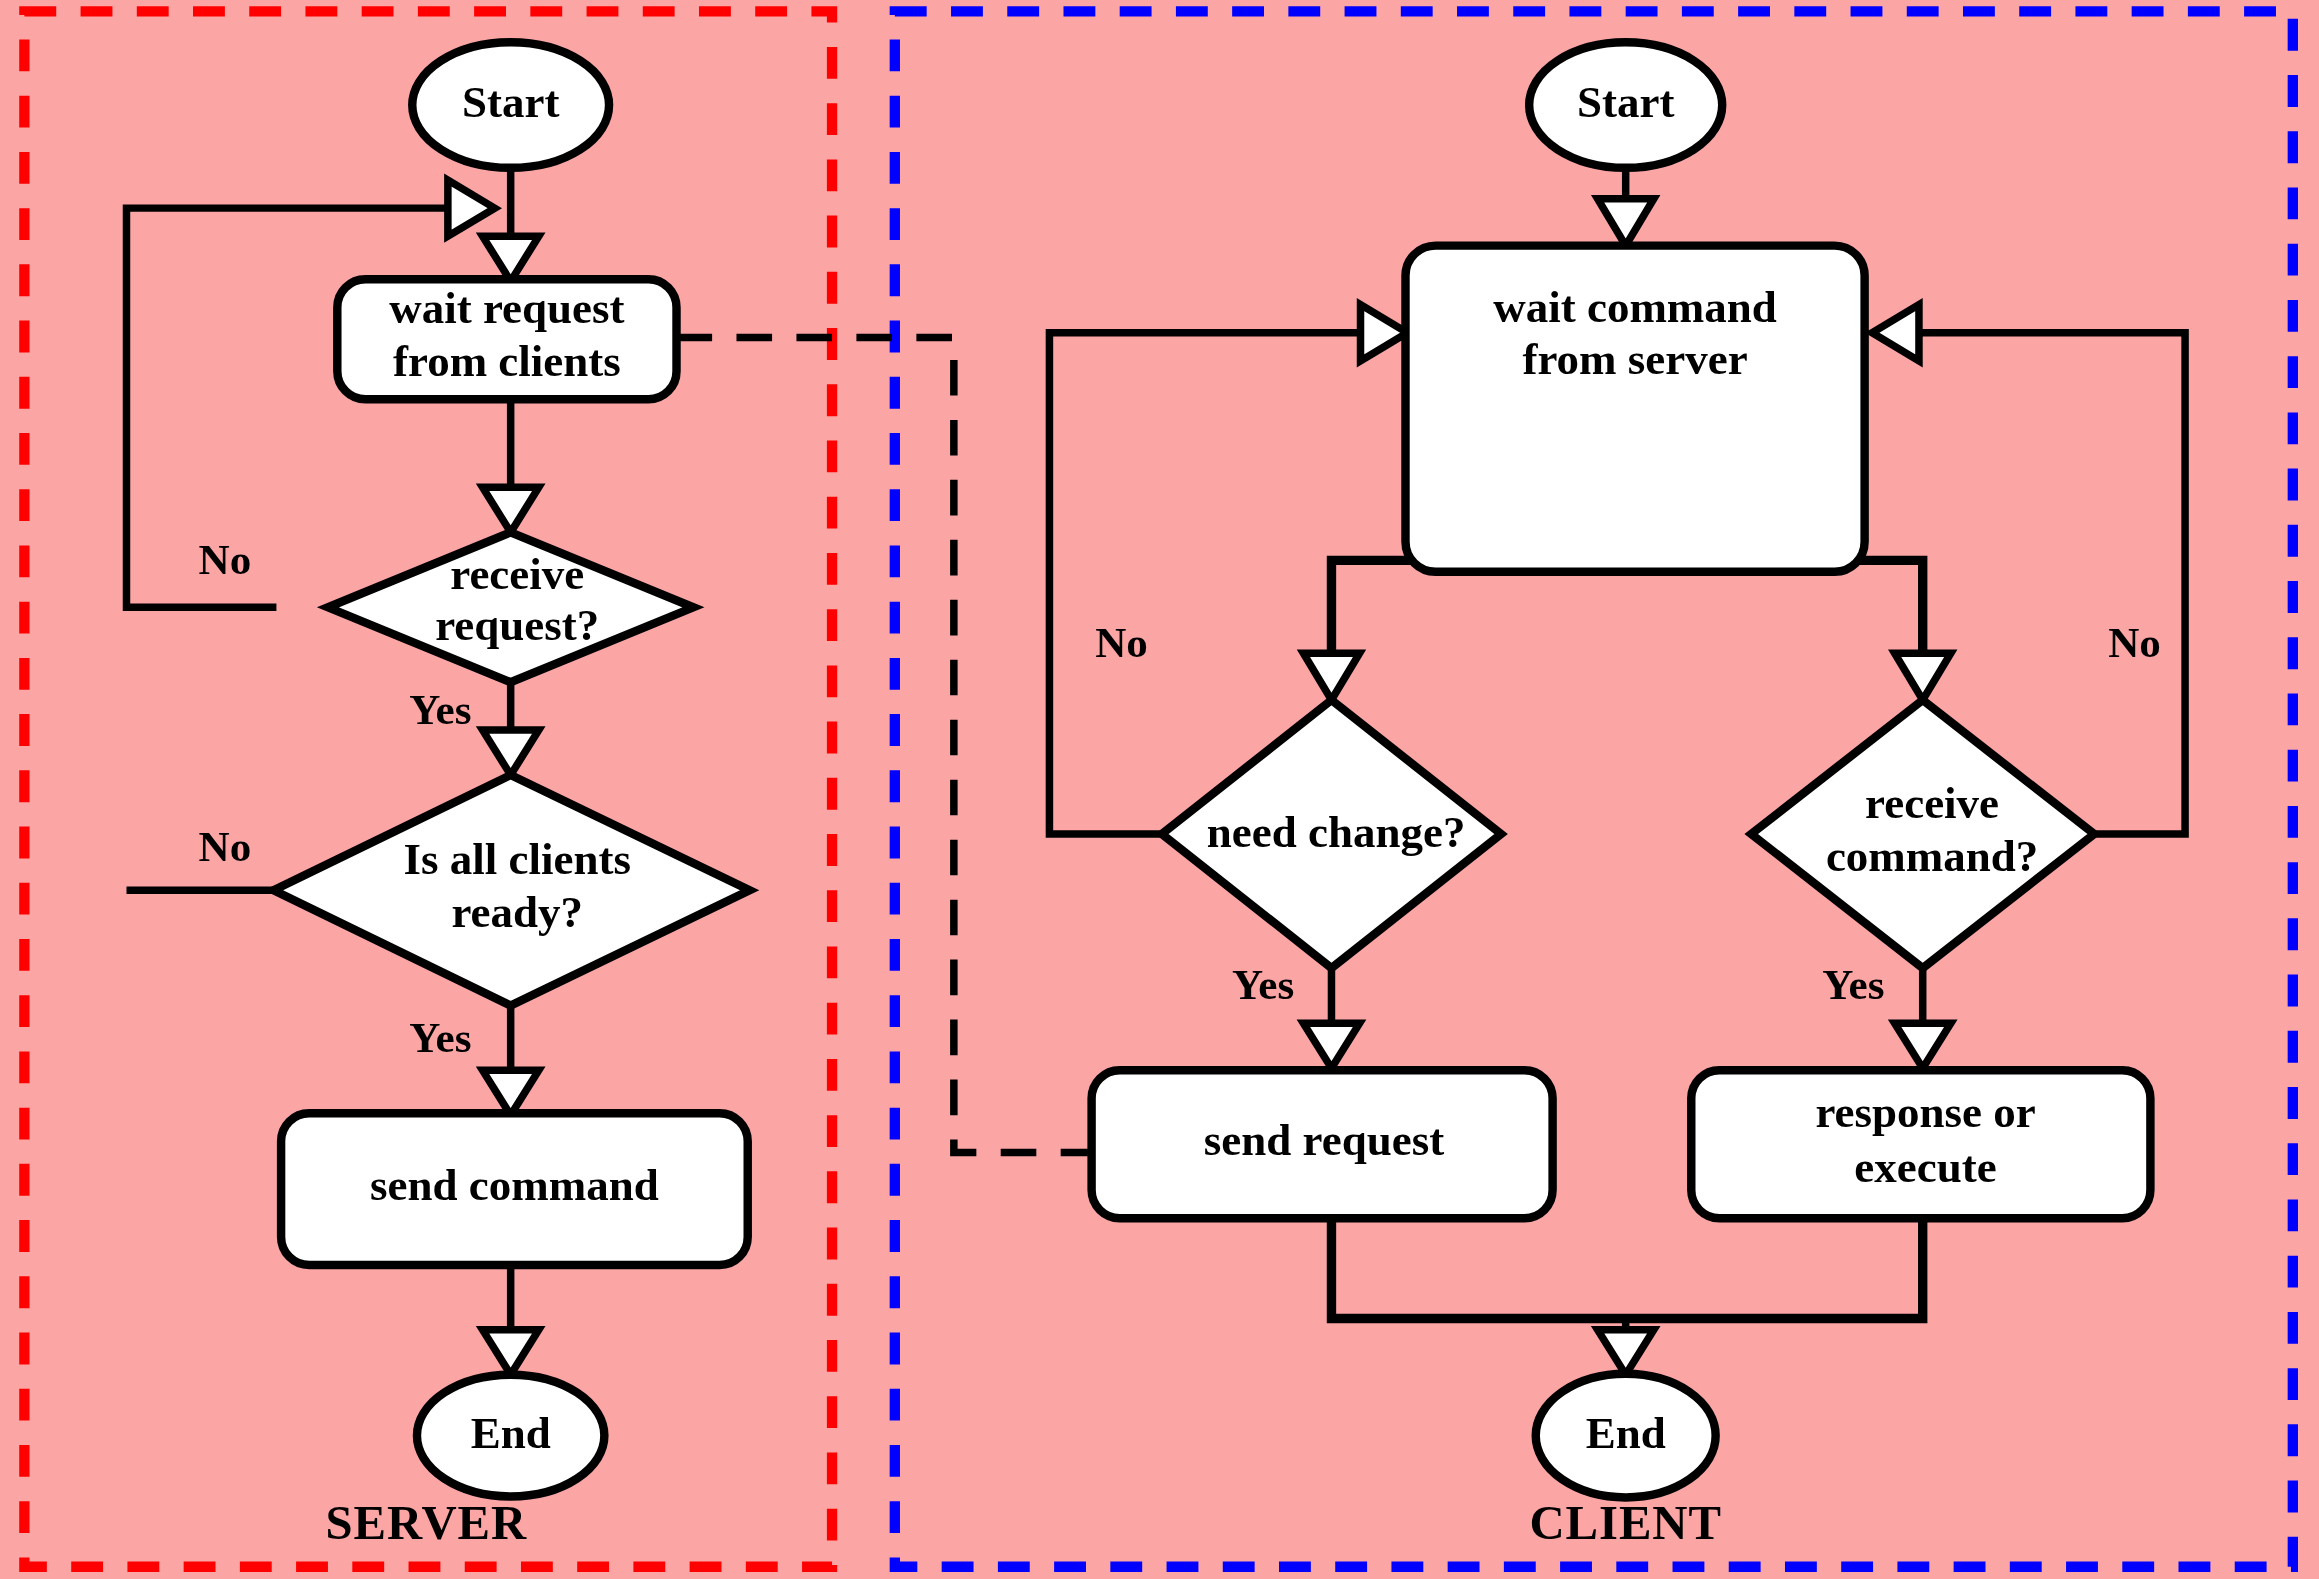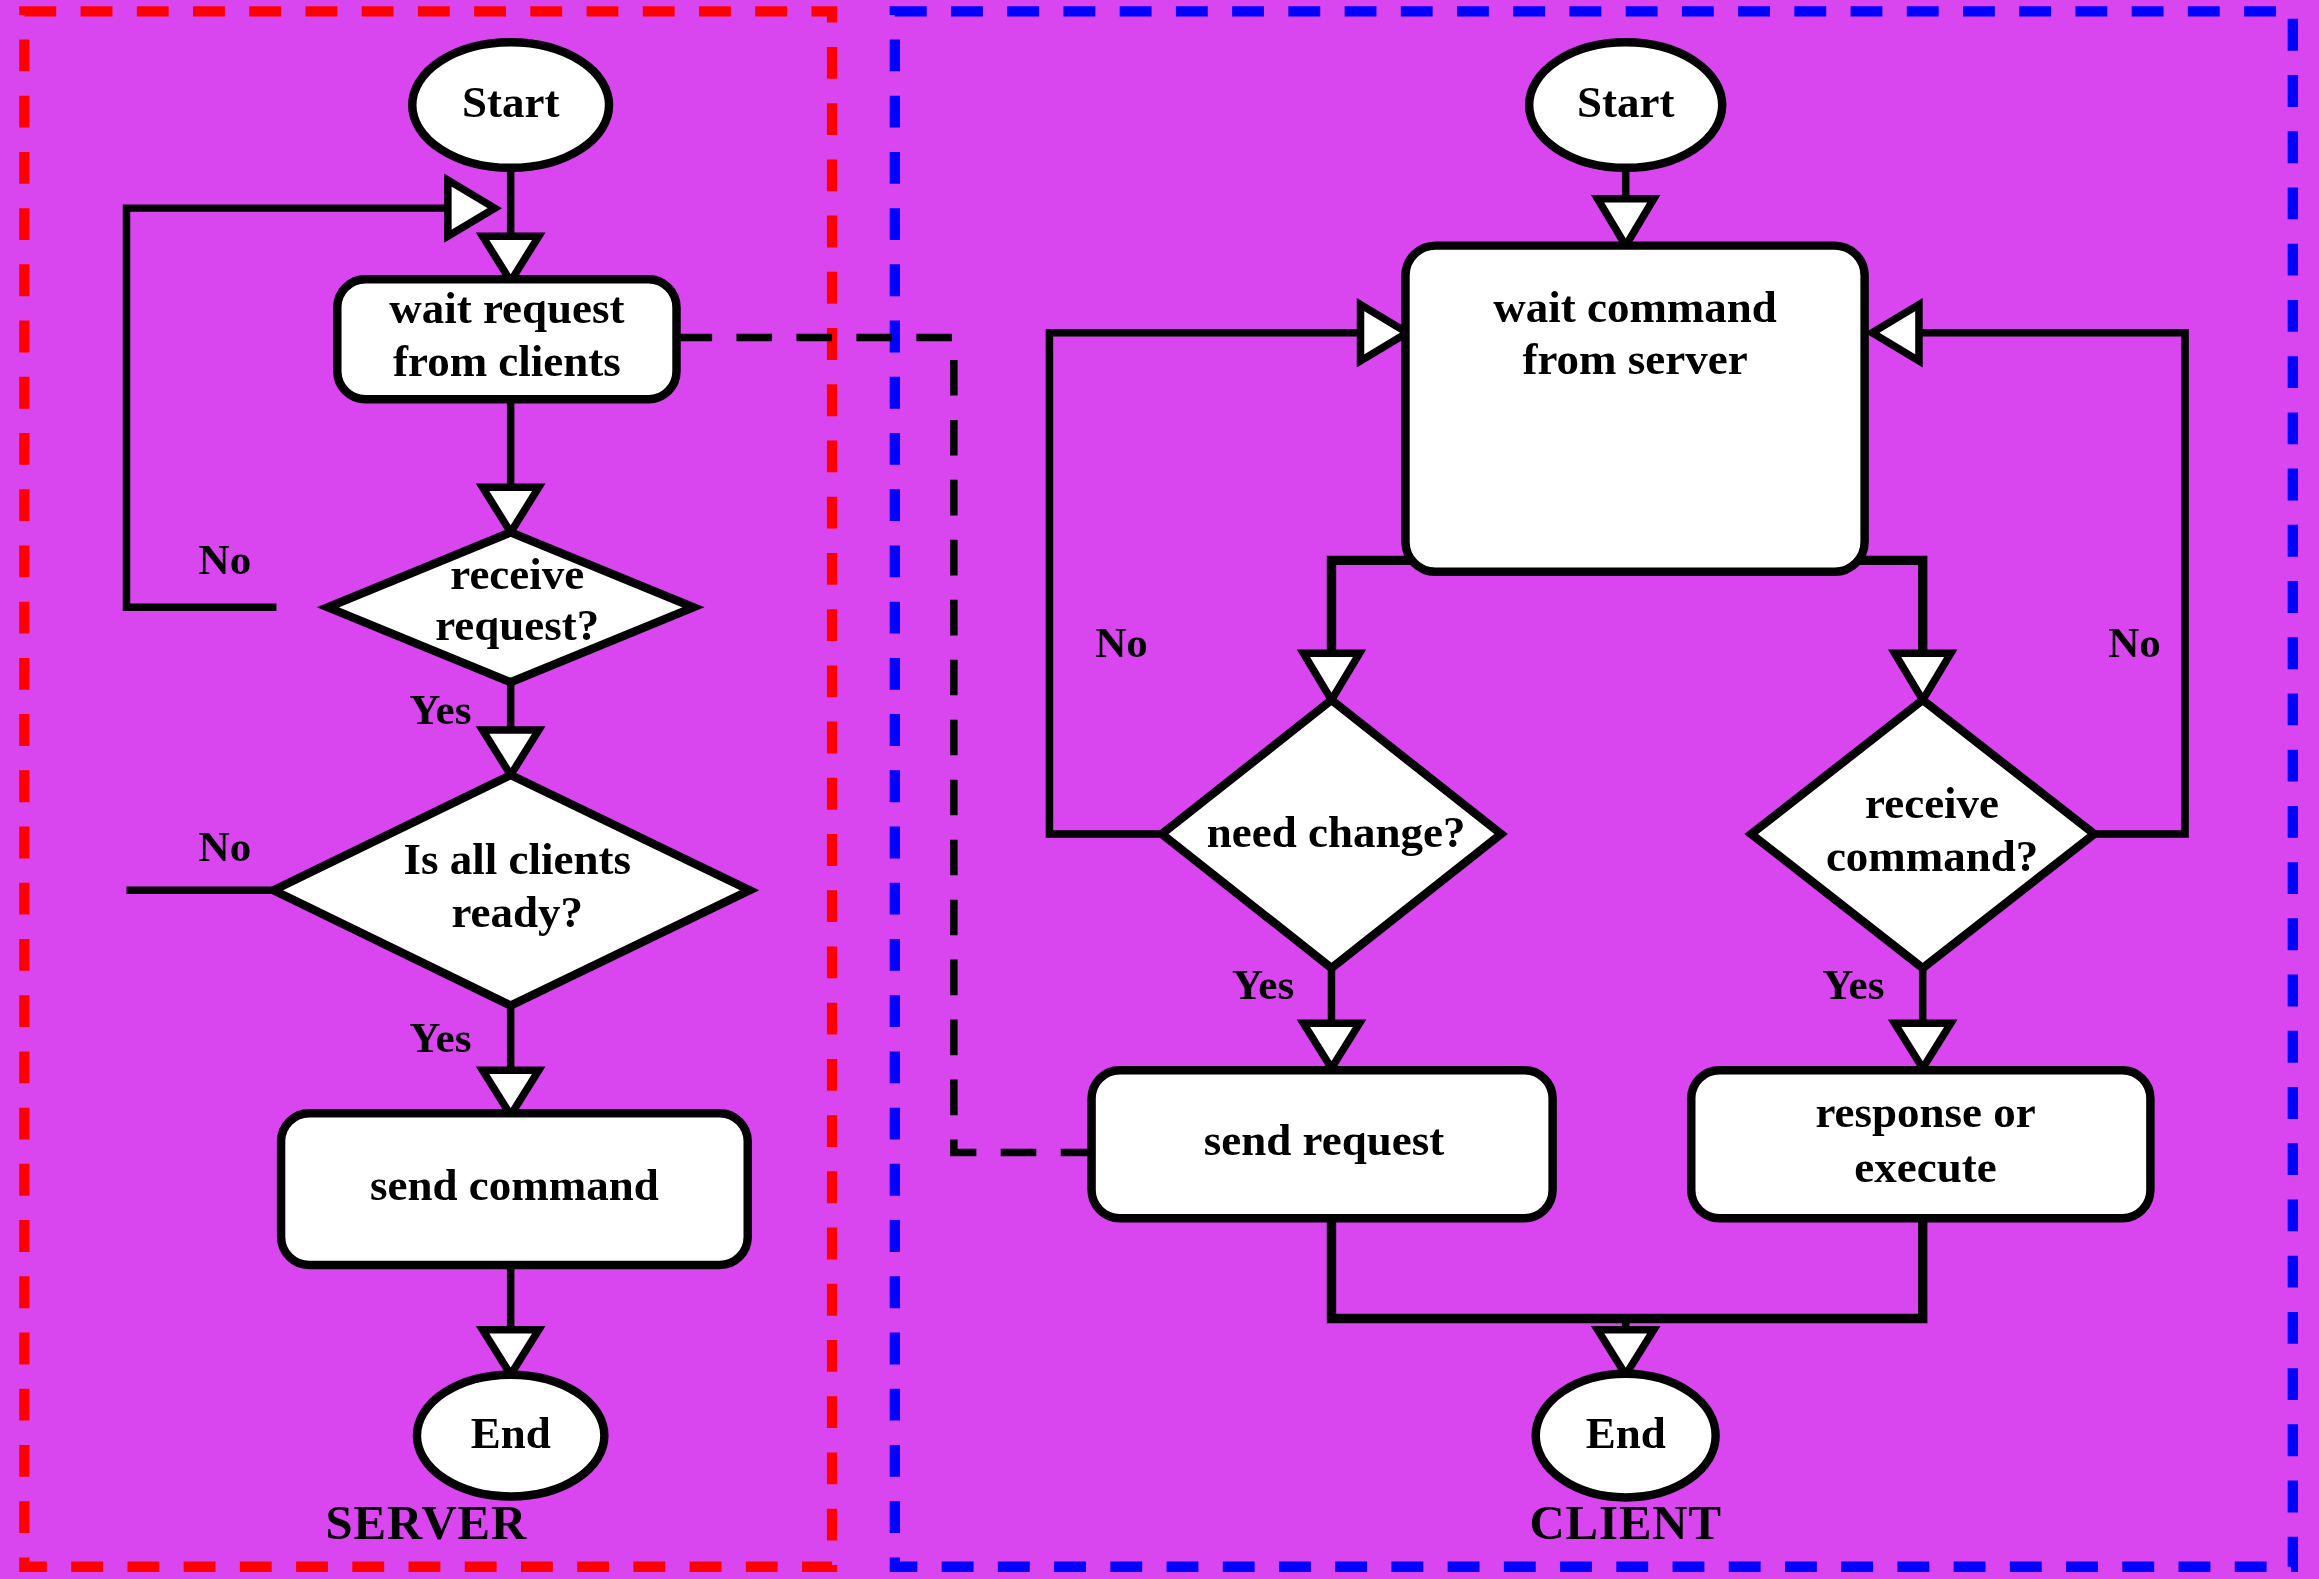--- a/index.html
+++ b/index.html
@@ -7,21 +7,21 @@
     padding: 0;
     background: #ffffff;
   }
   body {
     font-family: "Liberation Serif", "DejaVu Serif", serif;
   }
   #diagram-root {
     position: relative;
     width: 2320px;
     height: 1580px;
-    background: #d946ef;
+    background: #fca5a5;
     overflow: hidden;
   }
   svg.flow {
     position: absolute;
     top: 0;
     left: 0;
     width: 2320px;
     height: 1580px;
     display: block;
   }

